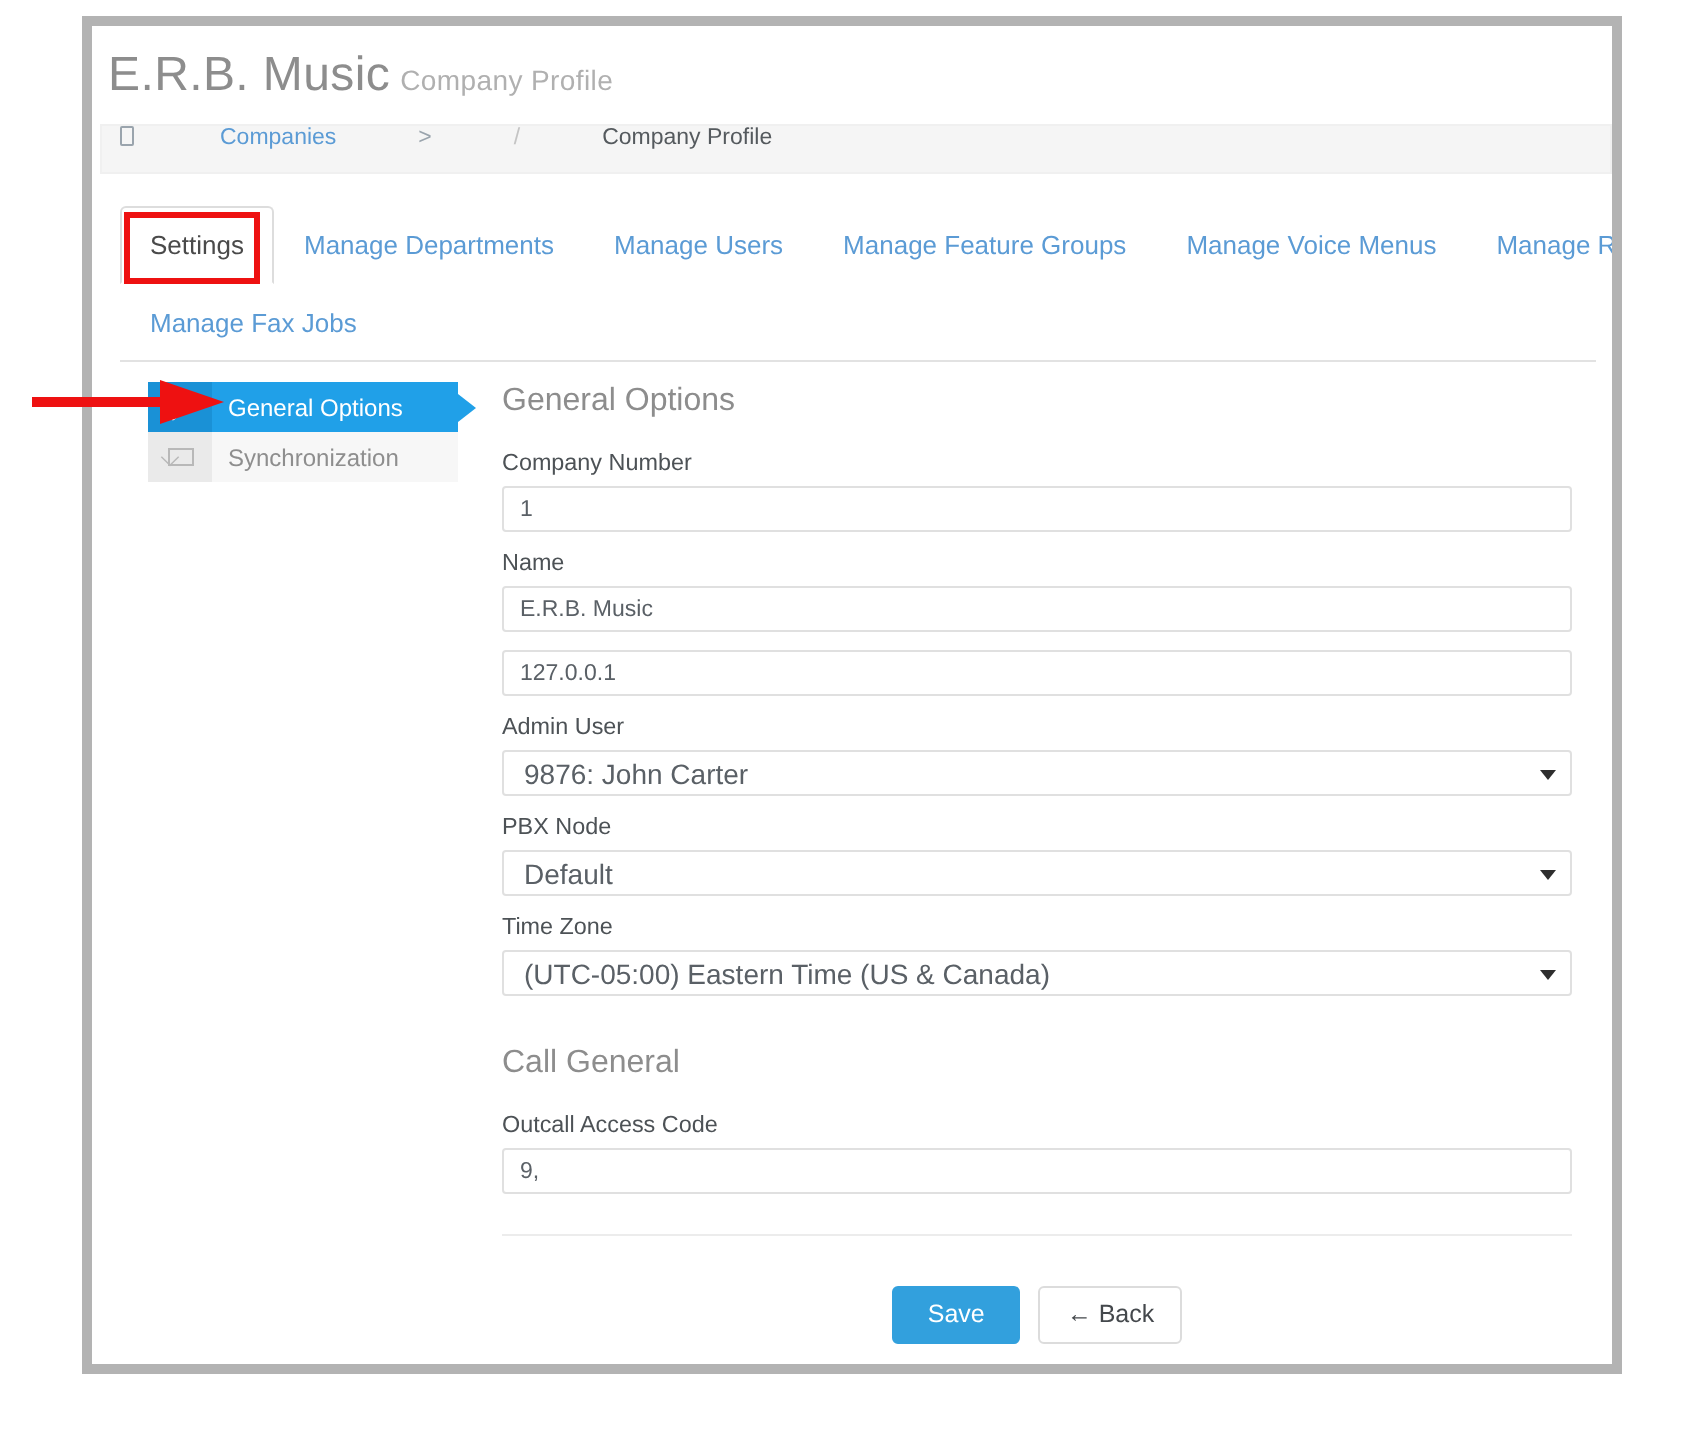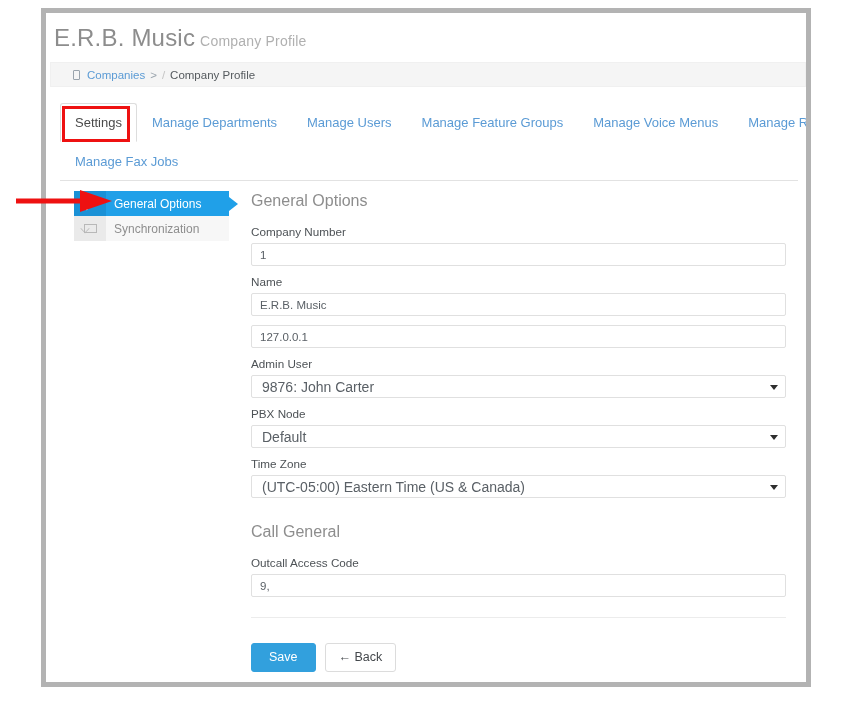--- a/index.html
+++ b/index.html
@@ -67,23 +67,24 @@
   #breadcrumb {
     position: absolute;
     left: 4px;
     top: 49px;
     width: 756px;
     height: 25px;
     background: #f5f5f5;
     border: 1px solid #f0f0f0;
     box-sizing: border-box;
     display: flex;
-    align-items: center;
-    padding-left: 22px;
+    align-items: flex-start;
+    padding-left: 9px;
     font-size: 11.5px;
+    gap: 36px;
   }
   .bc-icon {
     display: inline-block;
     width: 7px;
     height: 10px;
     border: 1.4px solid #9aa4ad;
     border-radius: 1px;
     margin-right: 7px;
     box-sizing: border-box;
   }
@@ -330,21 +331,21 @@
     margin: 20px 0 0 0;
   }
 
   
   #footer-bar {
     position: absolute;
     left: 201px;
     top: 452px;
     width: 535px;
     display: flex;
-    justify-content: flex-start;
+    justify-content: center;
     align-items: center;
   }
   .btn {
     font-size: 12.5px;
     font-family: "Liberation Sans", sans-serif;
     border-radius: 3px;
     cursor: pointer;
     box-sizing: border-box;
     line-height: 1;
   }

